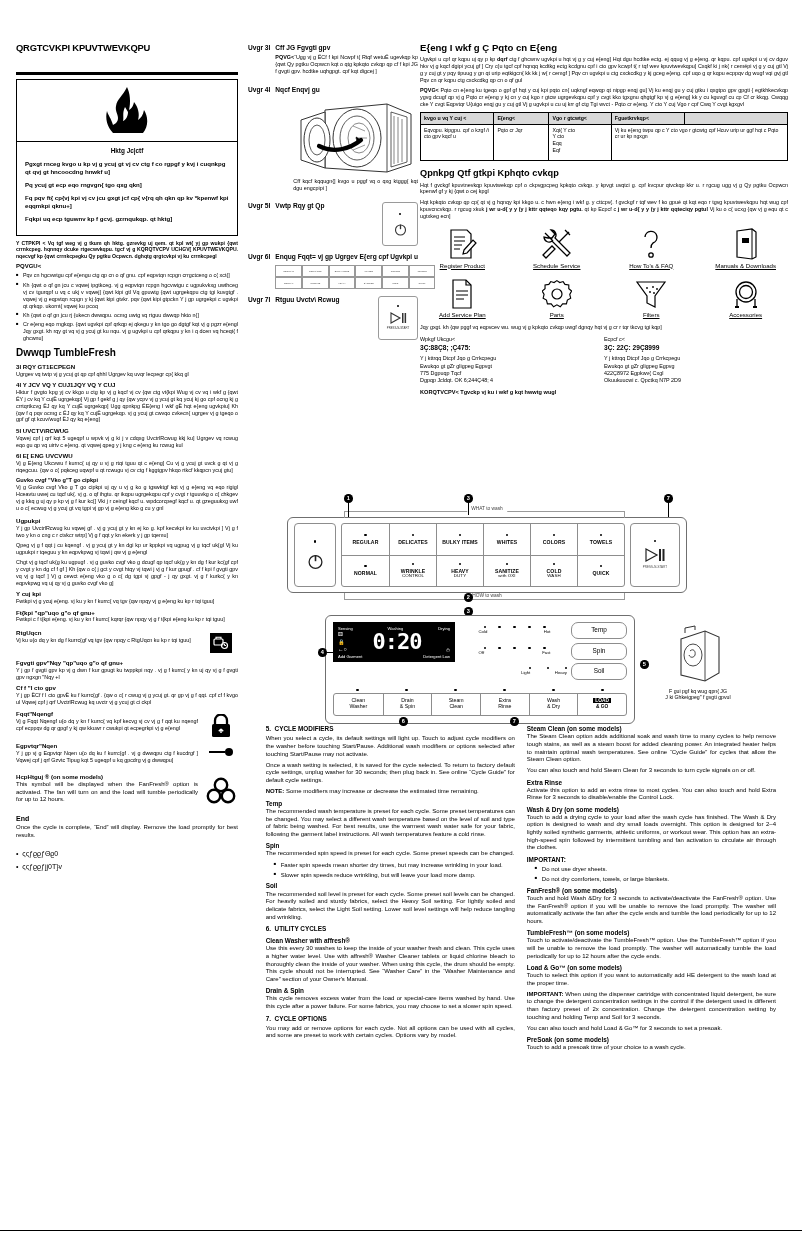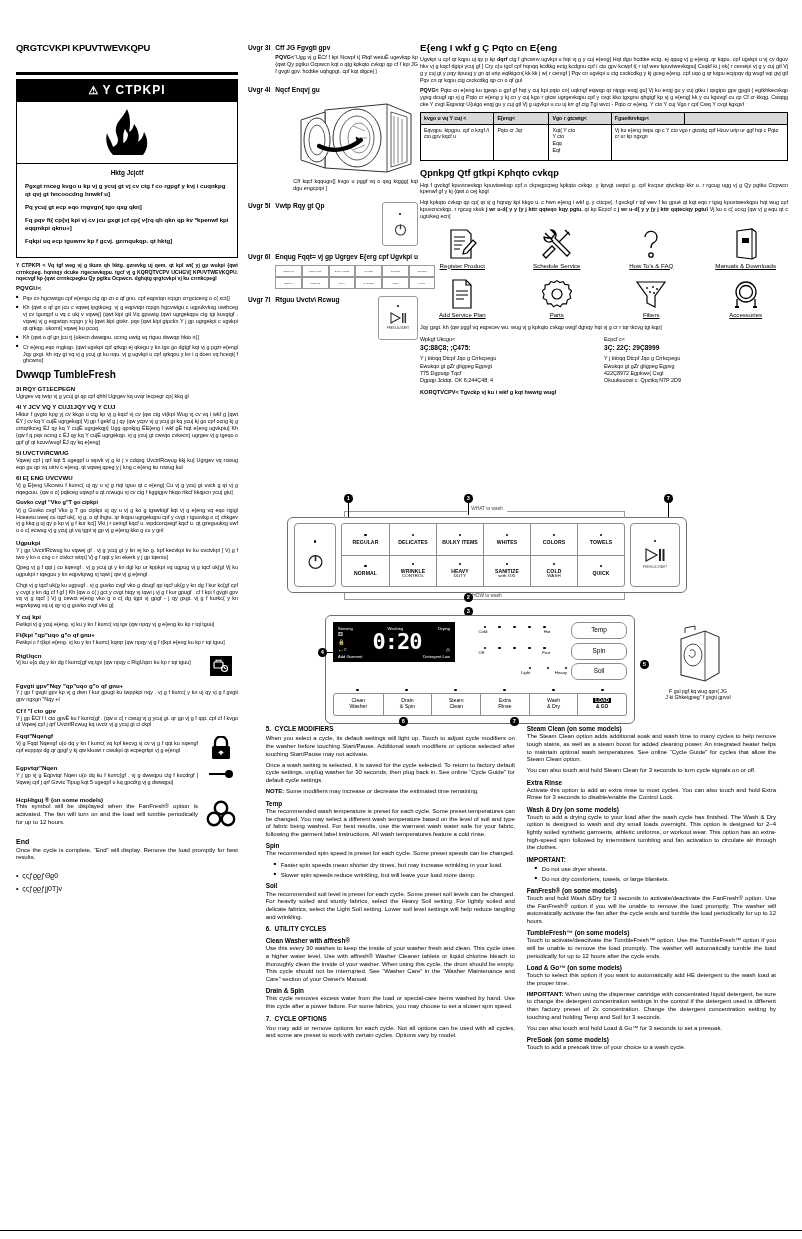--- a/index.html
+++ b/index.html
@@ -211,23 +211,20 @@
 </head>
 <body>
 
 <div class="page">
 
 
   <div class="col-left">
     <span class="colhead">QRGTCVKPI   KPUVTWEVKQPU</span>
 
     <div class="warnbox">
-      <div class="bar">
-        <span class="tri">⚠</span><span>Y CTPKPI</span>
-      </div>
       <div class="flamewrap">
         <svg class="flame" viewBox="0 0 44 46">
           <path d="M22 0 C18 9 12 12 11 19 C10 24 13 27 13 31 C13 35 10 37 8 38 C6 31 3 28 2 24 C0 31 2 40 8 46 L38 46 C44 39 43 29 39 23 C38 28 36 31 33 33 C35 27 33 20 29 15 C28 20 26 22 24 23 C26 15 25 6 22 0 Z" fill="#000"></path>
           <path d="M20 20 C17 26 19 30 18 34 C21 33 23 29 23 25 Z" fill="#fff"></path>
         </svg>
       </div>
       <div class="body">
         <div class="fh">Hktg  Jc|ctf</div>
         <p>Pgxgt  rnceg  kvgo u  kp  vj g  ycuj gt  vj cv  ctg  f co rgpgf  y kvj   i cuqnkpg  qt  qvj gt  hncoocdng  hnwkf u]</p>
         <p>Pq  ycuj gt  ecp  eqo rngvgn{  tgo qxg  qkn]</p>

